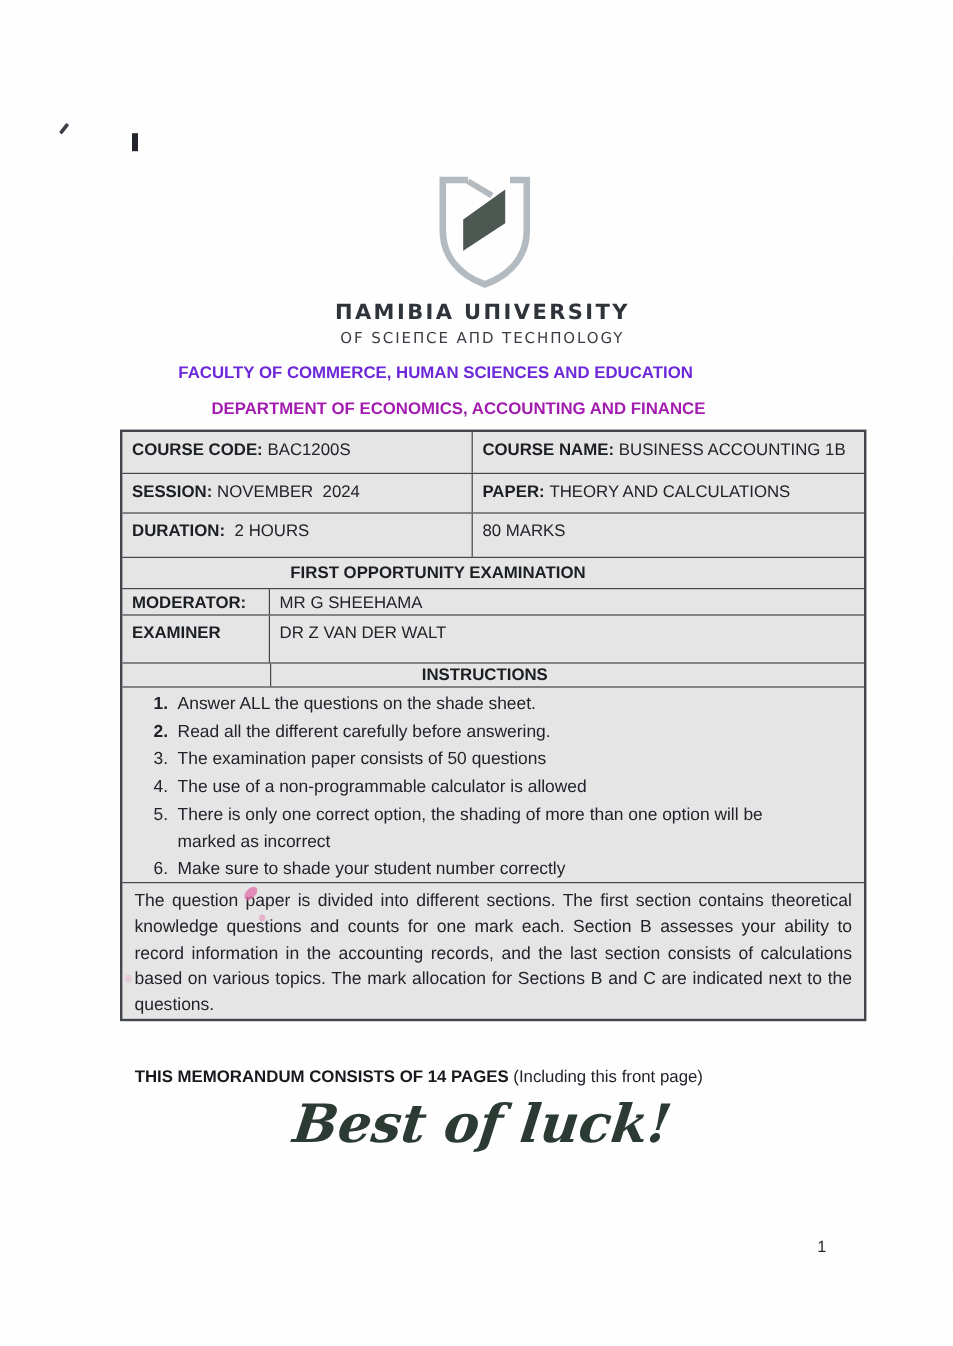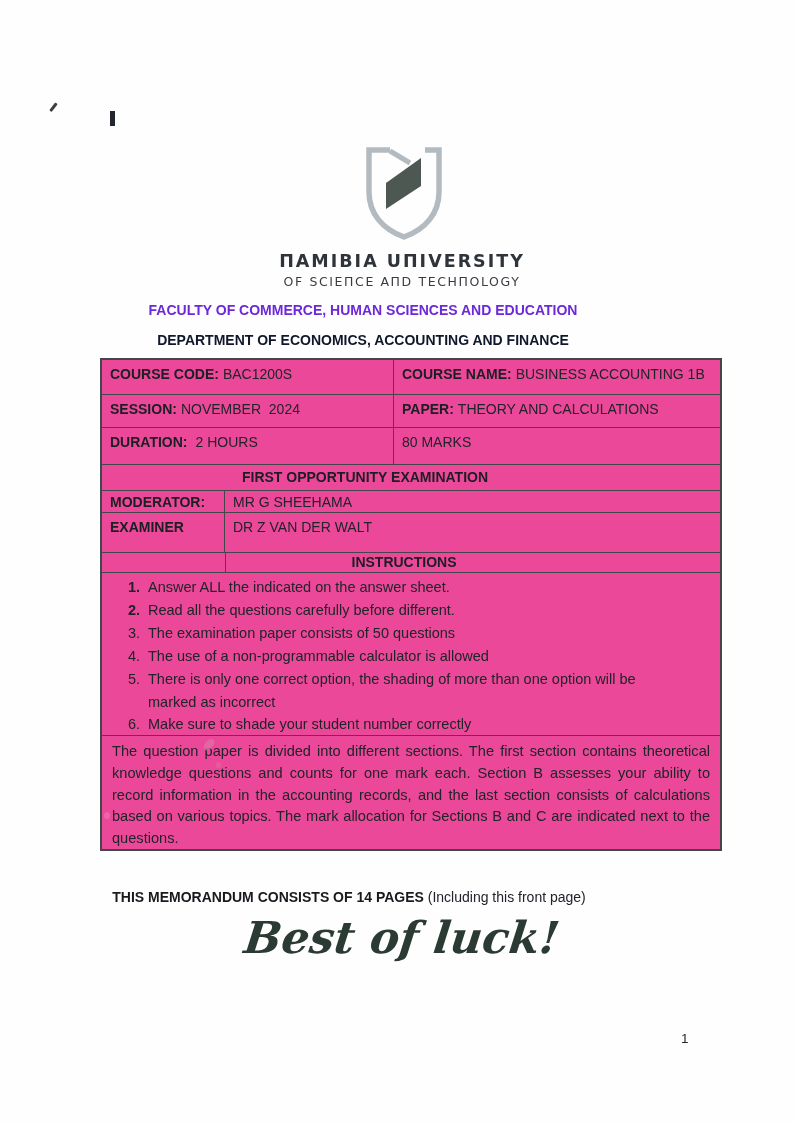--- a/index.html
+++ b/index.html
@@ -15,24 +15,24 @@
   .ink-faint{position:absolute;left:104px;top:812px;width:6px;height:7px;background:#e8a0c0;opacity:.35;border-radius:50%;}
 
   
   .logo-shield{position:absolute;left:360px;top:145px;}
   .wordmark1{position:absolute;left:402px;top:251px;transform:translateX(-50%);
     font-family:"DejaVu Sans",sans-serif;font-weight:bold;font-size:17.5px;letter-spacing:2px;color:#2f333a;white-space:nowrap;}
   .wordmark2{position:absolute;left:402px;top:274px;transform:translateX(-50%);
     font-family:"DejaVu Sans",sans-serif;font-weight:normal;font-size:12.5px;letter-spacing:1.6px;color:#383c42;white-space:nowrap;}
 
   .faculty{position:absolute;left:363px;top:302px;transform:translateX(-50%);font-weight:bold;font-size:14px;color:#6d28d9;white-space:nowrap;}
-  .department{position:absolute;left:363px;top:332px;transform:translateX(-50%);font-weight:bold;font-size:14px;color:#0f172a;white-space:nowrap;}
+  .department{position:absolute;left:382px;top:332px;transform:translateX(-50%);font-weight:bold;font-size:14px;color:#a21caf;white-space:nowrap;}
 
   
-  .tbl{position:absolute;left:100px;top:358px;width:622px;border:2px solid #43474c;box-sizing:border-box;background:#ec4899;}
+  .tbl{position:absolute;left:100px;top:358px;width:622px;border:2px solid #43474c;box-sizing:border-box;background:#e5e5e5;}
   .tr{display:flex;position:relative;box-sizing:border-box;border-top:1.5px solid #43474c;}
   .tr:first-child{border-top:none;}
   .h34{height:34px}.h33{height:33px}.h37{height:37px}.h26{height:26px}
   .h40{height:40px}.h22{height:22px}.h20{height:20px}.h163{height:163px}
   .h39{height:39px}.h114{height:114px}
   .td{padding:6px 8px 0 8px;font-size:14px;box-sizing:border-box;}
   .lcol1{width:292px;flex:0 0 292px;border-right:1.5px solid #43474c;}
   .lcol2{width:123px;flex:0 0 123px;border-right:1.5px solid #43474c;}
   .rcol{flex:1;}
   .td b{margin-right:4px;font-weight:700;color:#1b1e23;}
@@ -126,25 +126,25 @@
 
     <div class="tr h20">
       <div class="lcol2"></div>
       <div class="abs-ctr pt1"><span class="shift-instr">INSTRUCTIONS</span></div>
     </div>
 
     <div class="tr h163">
       <div class="ins-wrap">
         <div class="ins-row bnum">
           <span class="ins-num">1.</span>
-          <span class="ins-text">Answer ALL the indicated on the answer sheet.</span>
+          <span class="ins-text">Answer ALL the questions on the shade sheet.</span>
         </div>
         <div class="ins-row bnum">
           <span class="ins-num">2.</span>
-          <span class="ins-text">Read all the questions carefully before different.</span>
+          <span class="ins-text">Read all the different carefully before answering.</span>
         </div>
         <div class="ins-row">
           <span class="ins-num">3.</span>
           <span class="ins-text">The examination paper consists of 50 questions</span>
         </div>
         <div class="ins-row">
           <span class="ins-num">4.</span>
           <span class="ins-text">The use of a non-programmable calculator is allowed</span>
         </div>
         <div class="ins-row">

